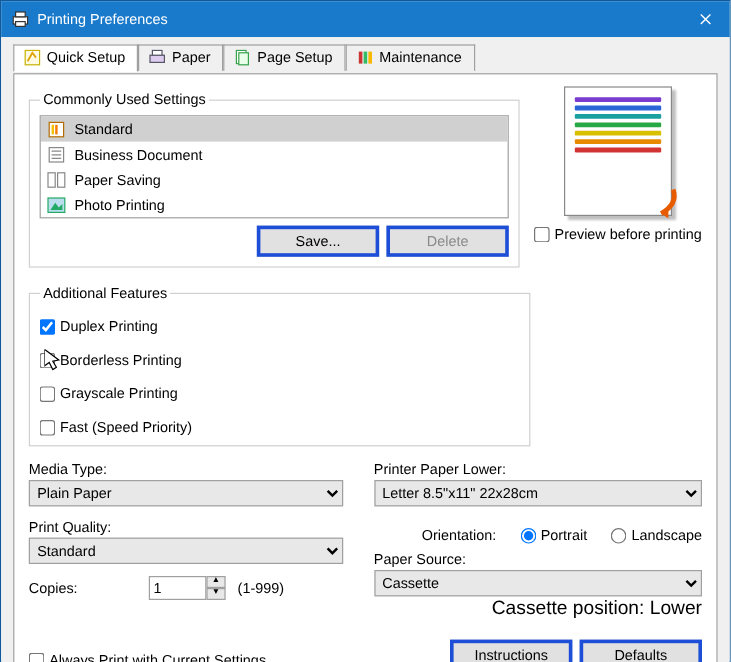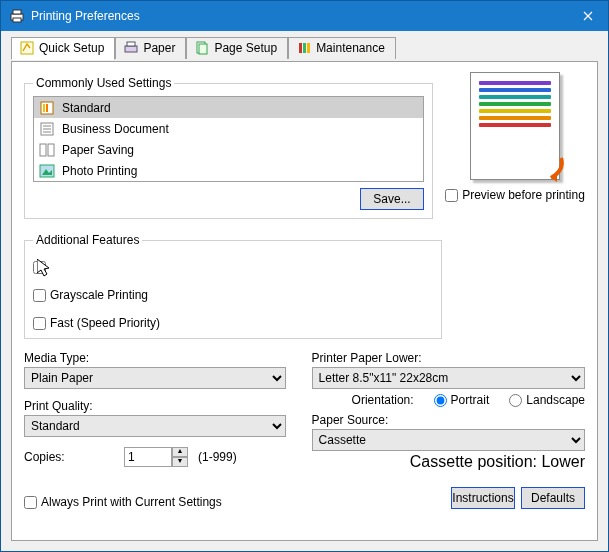--- a/index.html
+++ b/index.html
@@ -16,34 +16,34 @@
 .tab .ticon { width: 14px; height: 14px; display: inline-block; }
 .tabpanel { border: 1px solid #a0a0a0; background: #fff; flex: 1; position: relative; z-index: 1; padding: 8px 12px 12px; }
 .content-row { display: flex; gap: 12px; }
 fieldset { border: 1px solid #d0d0d0; margin: 6px 0 8px; padding: 6px 8px 8px; }
 legend { color: #000; padding: 0 3px; }
 .listbox { border: 1px solid #a0a0a0; background: #fff; height: 86px; overflow-y: scroll; }
 .li { display: flex; align-items: center; gap: 6px; padding: 2px 4px; height: 21px; }
 .li.selected { background: #d0d0d0; }
 .li .iicon { width: 18px; height: 16px; display: inline-flex; align-items: center; justify-content: center; }
 .btnrow { display: flex; justify-content: flex-end; gap: 6px; padding-top: 6px; }
-button { background: #e1e1e1; border: 1px solid #1d4ed8; padding: 3px 0; width: 64px; text-align: center; cursor: pointer; }
+button { background: #e1e1e1; border: 3px solid #1d4ed8; padding: 3px 0; width: 102px; text-align: center; cursor: pointer; }
 button:disabled { color: #8a8a8a; cursor: default; }
 .preview-col { width: 140px; display: flex; flex-direction: column; align-items: center; padding-top: 2px; }
 .page-preview { width: 90px; height: 108px; background: #fff; border: 1px solid #888; box-shadow: 3px 3px 2px rgba(0,0,0,0.25); position: relative; padding: 8px; }
 .page-preview .bar { height: 4px; margin-bottom: 3px; border-radius: 1px; }
 .page-preview .arrowwrap { position: absolute; right: -8px; bottom: -8px; }
 .chkrow { display: flex; align-items: center; gap: 4px; margin-top: 8px; position: relative; }
 input[type=checkbox] { width: 13px; height: 13px; margin: 0; }
 .feat-col { display: flex; flex-direction: column; gap: 6px; }
 .two-col { display: flex; gap: 26px; margin-top: 2px; }
 .col { flex: 1; display: flex; flex-direction: column; }
 .lbl { margin-top: 4px; margin-bottom: 2px; }
 select { width: 100%; border: 1px solid #a0a0a0; background: #e8e8e8; height: 22px; padding: 1px 2px; }
-.orientation { display: flex; align-items: center; gap: 20px; padding: 4px 0 2px 40px; }
+.orientation { display: flex; align-items: center; gap: 20px; padding: 4px 0 2px 40px; margin-top: 13px; }
 .orientation label { display: flex; align-items: center; gap: 4px; }
 input[type=radio] { margin: 0; }
 .copies-row { display: flex; align-items: center; gap: 10px; margin-top: 10px; }
 .spin { display: flex; align-items: center; }
 .spin input { width: 48px; height: 20px; border: 1px solid #a0a0a0; padding: 1px 3px; text-align: left; }
 .spin .btns { display: flex; flex-direction: column; }
 .spin .sb { width: 16px; height: 10px; border: 1px solid #a0a0a0; background: #e8e8e8; font-size: 7px; line-height: 6px; text-align: center; cursor: pointer; }
 .right-align { text-align: right; font-size: 16px; }
 .bottom-row { display: flex; align-items: center; margin-top: 16px; }
 .bottom-row .spacer { flex: 1; }
@@ -144,20 +144,21 @@
                     <svg width="16" height="16">
                       <rect x="1" y="2" width="14" height="12" fill="#bde" stroke="#2a6"></rect>
                       <polygon points="3,12 7,6 10,10 13,7 13,12" fill="#2a6"></polygon>
                     </svg>
                   </span>
                 <span>Photo Printing</span>
               </div>
             </div>
             <div class="btnrow">
               <button>Save...</button>
+              <button disabled="">Delete</button>
             </div>
           </fieldset>
         </div>
 
         <div class="preview-col">
           <div class="page-preview">
             <div class="bar" style="background:#7a3ccf"></div>
             <div class="bar" style="background:#2a66d8"></div>
             <div class="bar" style="background:#1aa0a0"></div>
             <div class="bar" style="background:#28a745"></div>
@@ -174,22 +175,27 @@
           <label class="chkrow">
             <input type="checkbox" style="">
             <span>Preview before printing</span>
           </label>
         </div>
       </div>
 
       <fieldset style="width:418px">
         <legend>Additional Features</legend>
         <div class="feat-col">
+          <label class="chkrow">
+            <input type="checkbox" checked="" style="">
+            <span>Duplex Printing</span>
+          </label>
           <label class="chkrow" style="position:relative">
             <input type="checkbox" style="">
+            <span>Borderless Printing</span>
             <span class="cursor-overlay" style="left:4px; top:-2px;">
               <svg width="14" height="18">
                   <polygon points="0,0 0,14 4,11 7,17 10,15 7,10 12,9" fill="#fff" stroke="#000" stroke-width="1"></polygon>
                 </svg>
             </span>
           </label>
           <label class="chkrow">
             <input type="checkbox" style="">
             <span>Grayscale Printing</span>
           </label>

